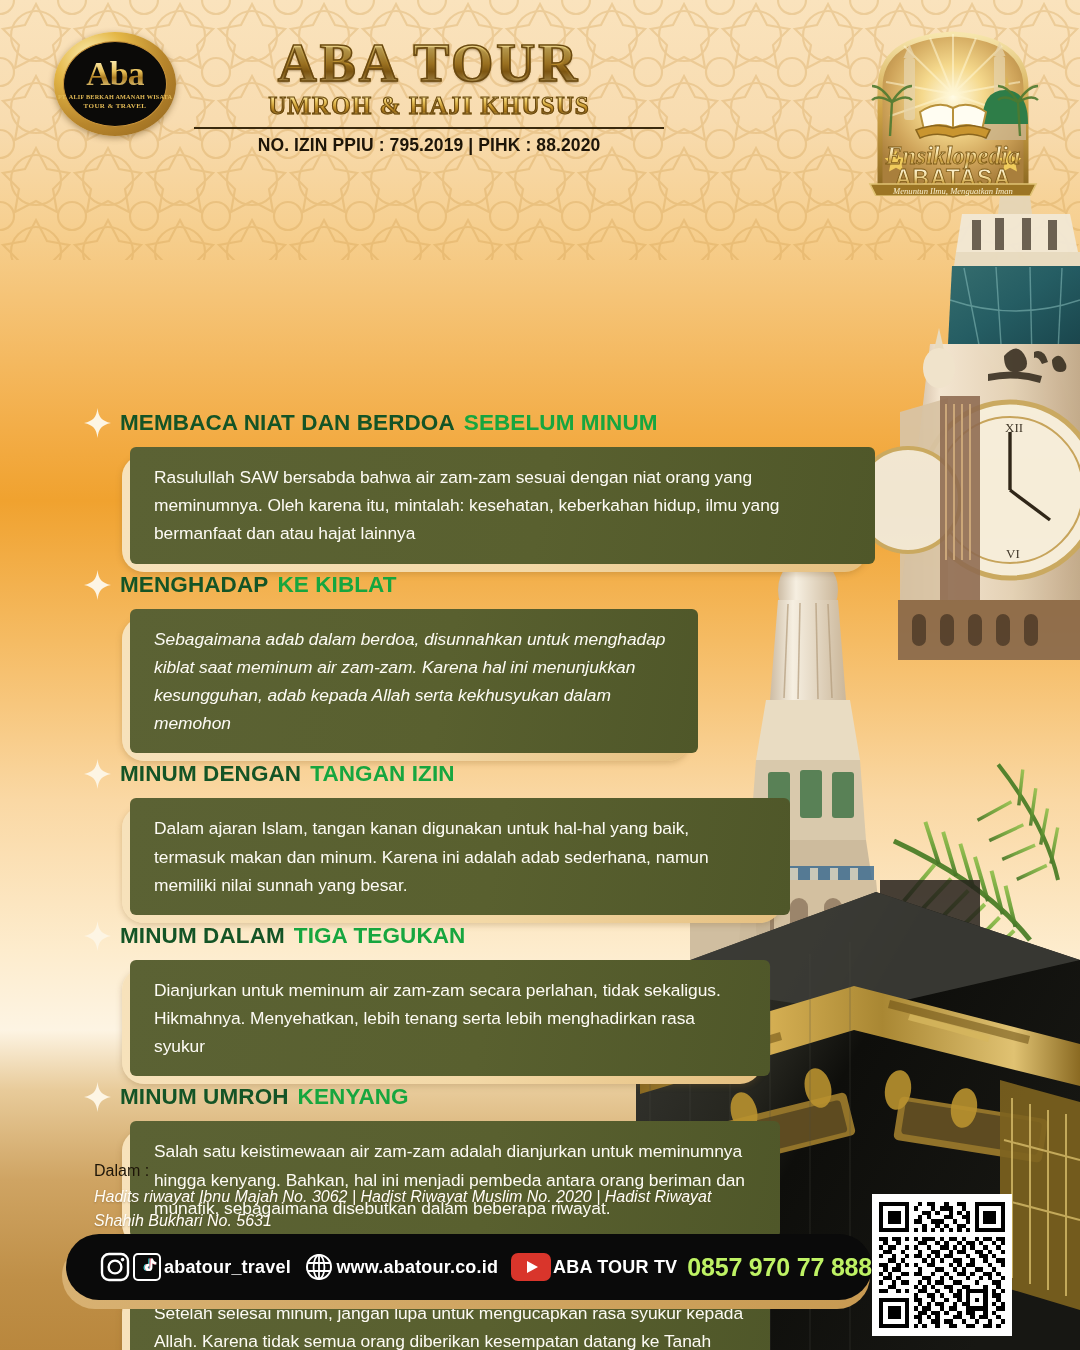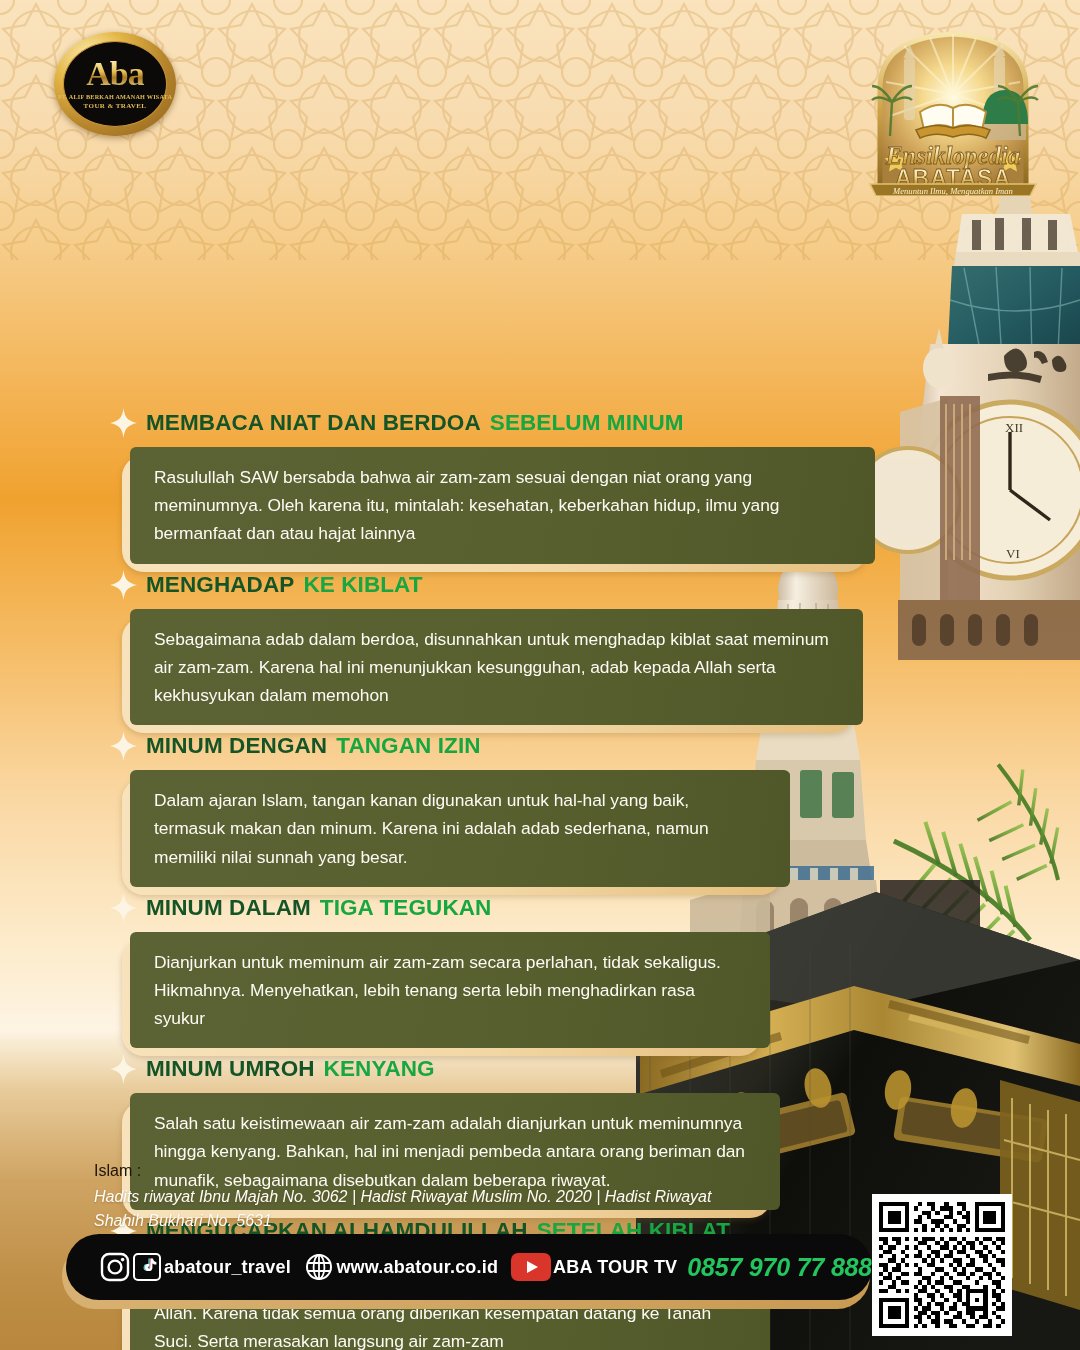--- a/index.html
+++ b/index.html
@@ -166,21 +166,21 @@
     left: 0; top: 404px;
     width: 1080px;
     z-index: 9;
   }
   .item { position: relative; margin-bottom: 2px; }
 
   .item-head {
     display: flex;
     align-items: center;
     gap: 9px;
-    padding-left: 110px;
+    padding-left: 84px;
     height: 38px;
   }
   .sparkle { width: 27px; height: 30px; flex: 0 0 auto; display:block; }
   .head-text {
     font-size: 22.5px;
     font-weight: bold;
     letter-spacing: .1px;
     white-space: nowrap;
   }
   .hd-dark { color: #145426; }
@@ -206,21 +206,21 @@
     color: #fdfbf4;
     padding: 16px 26px 16px 24px;
     font-size: 17.4px;
     line-height: 1.62;
     letter-spacing: -.05px;
   }
   .bubble p { margin: 0; }
 
   
   .w1 .bubble-wrap { width: 745px; }
-  .w2 .bubble-wrap { width: 733px; }
+  .w2 .bubble-wrap { width: 568px; font-style: italic; }
   .w3 .bubble-wrap { width: 660px; }
   .w4 .bubble-wrap { width: 640px; }
   .w5 .bubble-wrap { width: 650px; }
   .w6 .bubble-wrap { width: 640px; }
 
   
   .source {
     position: absolute;
     left: 94px; top: 1162px;
     z-index: 10;
@@ -264,26 +264,25 @@
   .fgroup { display: flex; align-items: center; gap: 2px; }
   .ficon { display: block; flex: 0 0 auto; }
   .ftext {
     color: #ffffff;
     font-size: 18px;
     font-weight: bold;
     letter-spacing: .2px;
     white-space: nowrap;
   }
   .fphone {
-    color: #22c55e;
+    color: #bef264;
     font-size: 25px;
     font-weight: bold;
     letter-spacing: -.2px;
     white-space: nowrap;
-    font-style: italic;
   }
   .fsp-a { width: 46px; }
   .fsp-b { width: 44px; }
   .fsp-c { width: 34px; }
 
   
   .qr {
     position: absolute;
     right: 68px; bottom: 14px;
     width: 140px; height: 142px;
@@ -576,20 +575,26 @@
 
   <div class="header">
     <div class="logo-badge">
       <div class="logo-inner">
         <div class="logo-mark">Aba</div>
         <div class="logo-sub1">PT. ALIF BERKAH AMANAH WISATA</div>
         <div class="logo-sub2">TOUR &amp; TRAVEL</div>
       </div>
     </div>
 
+    <div class="brand-block">
+      <div class="brand-title">ABA TOUR</div>
+      <div class="brand-sub">UMROH &amp; HAJI KHUSUS</div>
+      <div class="brand-rule"></div>
+      <div class="brand-izin">NO. IZIN PPIU : 795.2019 | PIHK : 88.2020</div>
+    </div>
   </div>
 
   <svg class="ensiklo" viewBox="0 0 218 180">
     <defs>
       <radialGradient id="burst" cx="50%" cy="42%" r="62%">
         <stop offset="0%" stop-color="#fffbe4"></stop>
         <stop offset="34%" stop-color="#f5d98d"></stop>
         <stop offset="72%" stop-color="#cfa45a"></stop>
         <stop offset="100%" stop-color="#a97f3c"></stop>
       </radialGradient>
@@ -760,21 +765,21 @@
         <div class="bubble-shadow"></div>
         <div class="bubble">
           <p>Setelah selesai minum, jangan lupa untuk mengucapkan rasa syukur kepada Allah. Karena tidak semua orang diberikan kesempatan datang ke Tanah Suci. Serta merasakan langsung air zam-zam</p>
         </div>
       </div>
     </div>
 
   </div>
 
   <div class="source">
-    <div class="source-label">Islam :</div>
+    <div class="source-label">Dalam :</div>
     <div class="source-text">Hadits riwayat Ibnu Majah No. 3062 | Hadist Riwayat Muslim No. 2020 | Hadist Riwayat Shahih Bukhari No. 5631</div>
   </div>
 
   <div class="footer-shadow"></div>
   <div class="footer">
 
     <div class="fgroup">
       <svg class="ficon" width="30" height="30" viewBox="0 0 30 30">
         <rect x="2" y="2" width="26" height="26" rx="7" fill="none" stroke="#ffffff" stroke-width="2.4"></rect>
         <circle cx="15" cy="15" r="6.4" fill="none" stroke="#ffffff" stroke-width="2.4"></circle>

